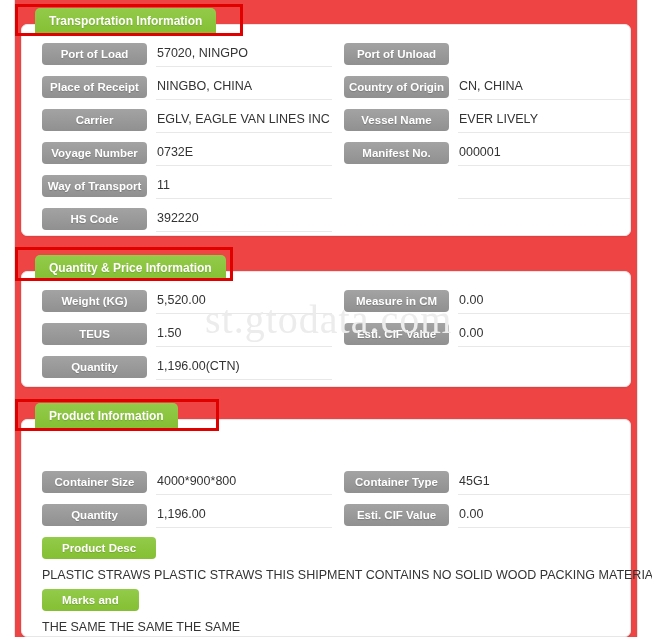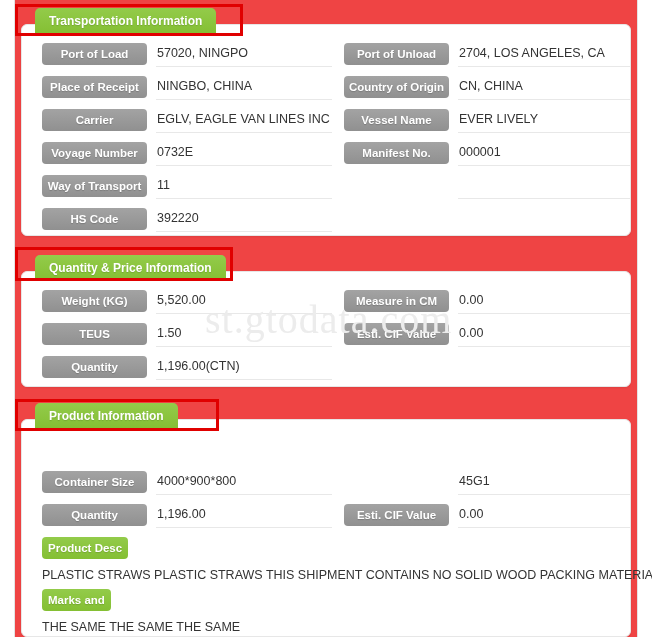--- a/index.html
+++ b/index.html
@@ -128,21 +128,21 @@
     white-space: nowrap;
     box-sizing: border-box;
     padding-left: 1px;
   }
 
   
   .wide-pill {
     position: absolute;
     height: 22px;
     line-height: 22px;
-    padding: 0 6px;
+    padding: 0 20px;
     background: #8cc63e;
     background: linear-gradient(#93cb4a, #84bf33);
     color: #ffffff;
     font-weight: bold;
     font-size: 11.5px;
     border-radius: 4px;
     white-space: nowrap;
     box-sizing: border-box;
     text-shadow: 0 1px 1px rgba(0,0,0,0.15);
   }
@@ -184,21 +184,20 @@
         <span class="pill">Way of Transport</span>
         <span class="val">11</span>
       </div>
       <div class="field" style="left:20px; top:183px; width:290px;text-decoration:underline;">
         <span class="pill">HS Code</span>
         <span class="val">392220</span>
       </div>
 
       <div class="field" style="left:322px; top:18px; width:280px;">
         <span class="pill">Port of Unload</span>
-        <span class="val" style="width:172px;">2704, LOS ANGELES, CA</span>
       </div>
       <div class="field" style="left:322px; top:84px; width:280px;">
         <span class="pill">Vessel Name</span>
         <span class="val" style="width:172px;">EVER LIVELY</span>
       </div>
       <div class="field" style="left:322px; top:51px; width:280px;">
         <span class="pill">Country of Origin</span>
         <span class="val" style="width:172px;">CN, CHINA</span>
       </div>
       <div class="field" style="left:322px; top:117px; width:280px;">
@@ -254,20 +253,21 @@
       <div class="field" style="left:20px; top:51px; width:290px;">
         <span class="pill">Container Size</span>
         <span class="val">4000*900*800</span>
       </div>
       <div class="field" style="left:20px; top:84px; width:290px;">
         <span class="pill">Quantity</span>
         <span class="val">1,196.00</span>
       </div>
 
       <div class="field" style="left:322px; top:51px; width:280px;">
+        <span class="pill">Container Type</span>
         <span class="val" style="width:172px;">45G1</span>
       </div>
       <div class="field" style="left:322px; top:84px; width:280px;">
         <span class="pill">Esti. CIF Value</span>
         <span class="val" style="width:172px;">0.00</span>
       </div>
 
       <span class="wide-pill" style="left:20px; top:117px;">Product Desc</span>
       <span class="wide-text" style="left:20px; top:148px;">PLASTIC STRAWS PLASTIC STRAWS THIS SHIPMENT CONTAINS NO SOLID WOOD PACKING MATERIALS.</span>
 

